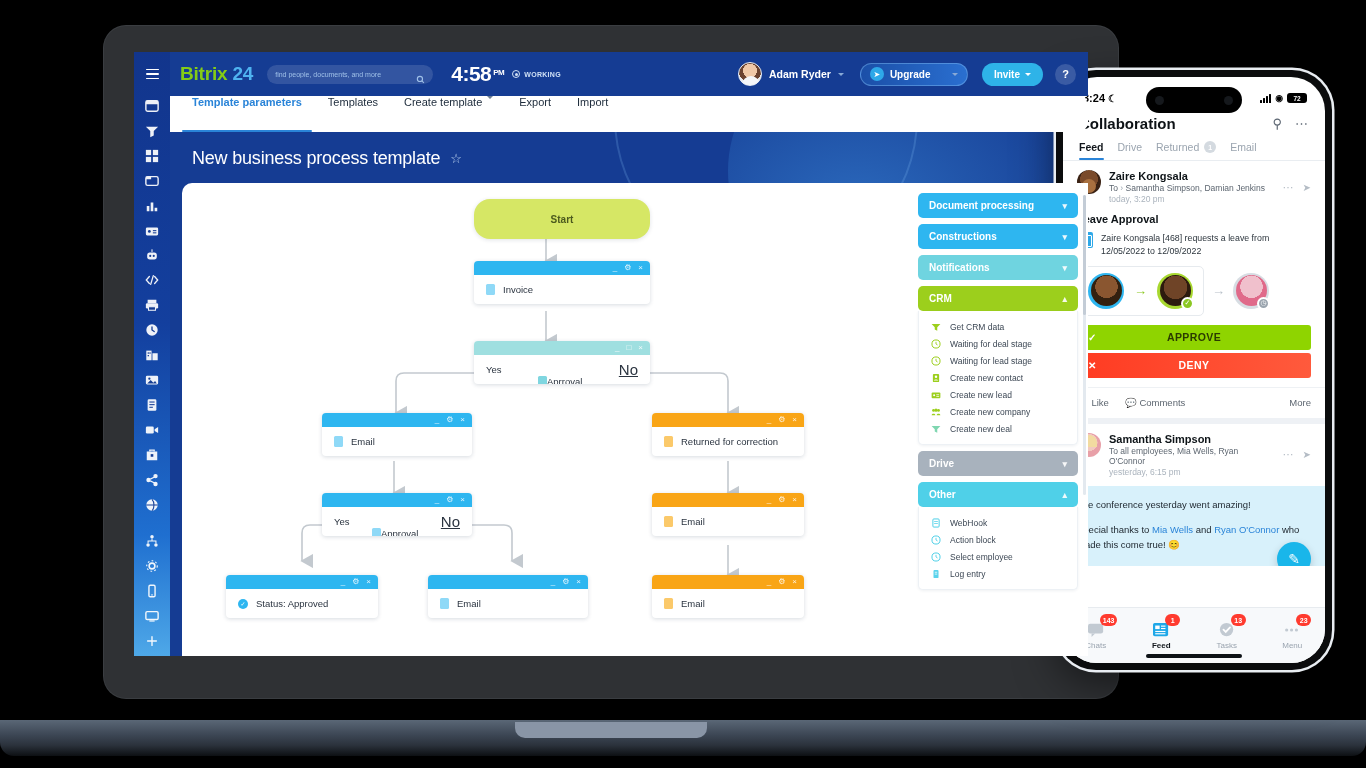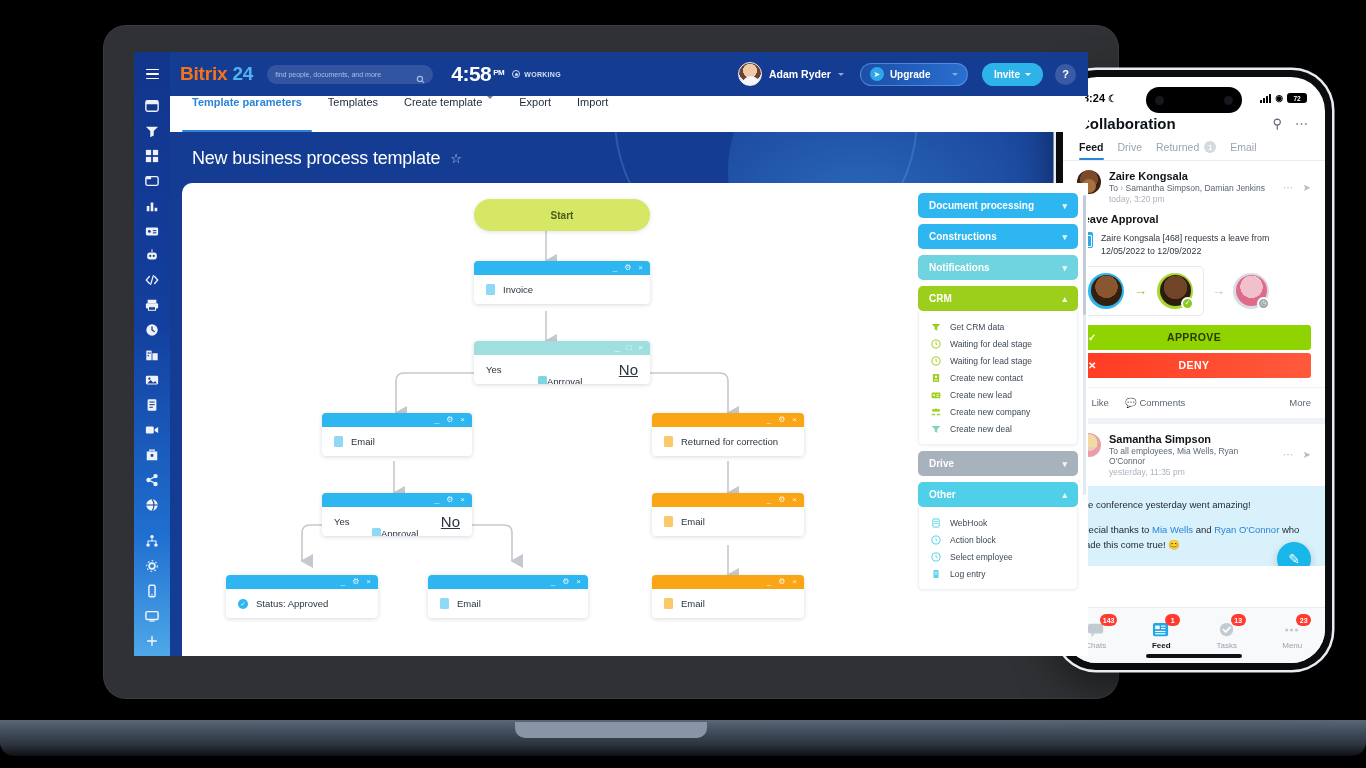--- a/index.html
+++ b/index.html
@@ -425,21 +425,21 @@
 
         <div class="right">
 
           <div class="topbar">
             <div class="burger">
                 <i></i>
                 <i></i>
                 <i></i>
               </div>
             <div class="logo">
-              <span style="color:#f97316">Bitrix</span>
+              <span style="color:#84cc16">Bitrix</span>
               <span>24</span>
             </div>
             <div class="searchbox">
               <div class="ph">find people, documents, and more</div>
               <div class="mg"><svg viewBox="0 0 16 16">
                     <circle cx="7" cy="7" r="4.6"></circle>
                     <path d="M10.5 10.5L14 14"></path>
                   </svg></div>
             </div>
             <div class="clock">
@@ -511,21 +511,21 @@
                     <path d="M292 190 H 222 Q 214 190 214 198 V 230" marker-end="url(#ar)"></path>
                     <path d="M436 190 H 538 Q 546 190 546 198 V 230" marker-end="url(#ar)"></path>
                     <path d="M212 278 V 310" marker-end="url(#ar)"></path>
                     <path d="M546 278 V 310" marker-end="url(#ar)"></path>
                     <path d="M140 342 H 128 Q 120 342 120 350 V 378" marker-end="url(#ar)"></path>
                     <path d="M290 342 H 322 Q 330 342 330 350 V 378" marker-end="url(#ar)"></path>
                     <path d="M546 362 V 392" marker-end="url(#ar)"></path>
                   </g>
                 </svg>
 
-                <div class="startnode" style="left:292px;top:16px;width:176px;height:32px;">
+                <div class="startnode" style="left:292px;top:16px;width:176px;height:40px;">
                   <span>Start</span>
                 </div>
 
                 <div class="node blue" style="left:292px;top:78px;width:176px;">
                   <div class="hdr">
                     <span class="wb">_</span>
                     <span class="wb">⚙</span>
                     <span class="wb">×</span>
                   </div>
                   <div class="bdy">
@@ -919,21 +919,21 @@
       </div>
 
       <div class="sep"></div>
 
       <div class="post" style="padding-bottom:9px">
         <div class="posthead">
           <div class="pav s"></div>
           <div>
             <div class="pname">Samantha Simpson</div>
             <div class="pto">To all employees, Mia Wells, Ryan O'Connor</div>
-            <div class="ptime">yesterday, 11:35 pm</div>
+            <div class="ptime">yesterday, 6:15 pm</div>
           </div>
           <div class="pmore">
             <span>⋯</span>
             <span style="font-size:10px">➤</span>
           </div>
         </div>
       </div>
 
       <div class="bubble">
         <div class="bt">The conference yesterday went amazing!</div>

